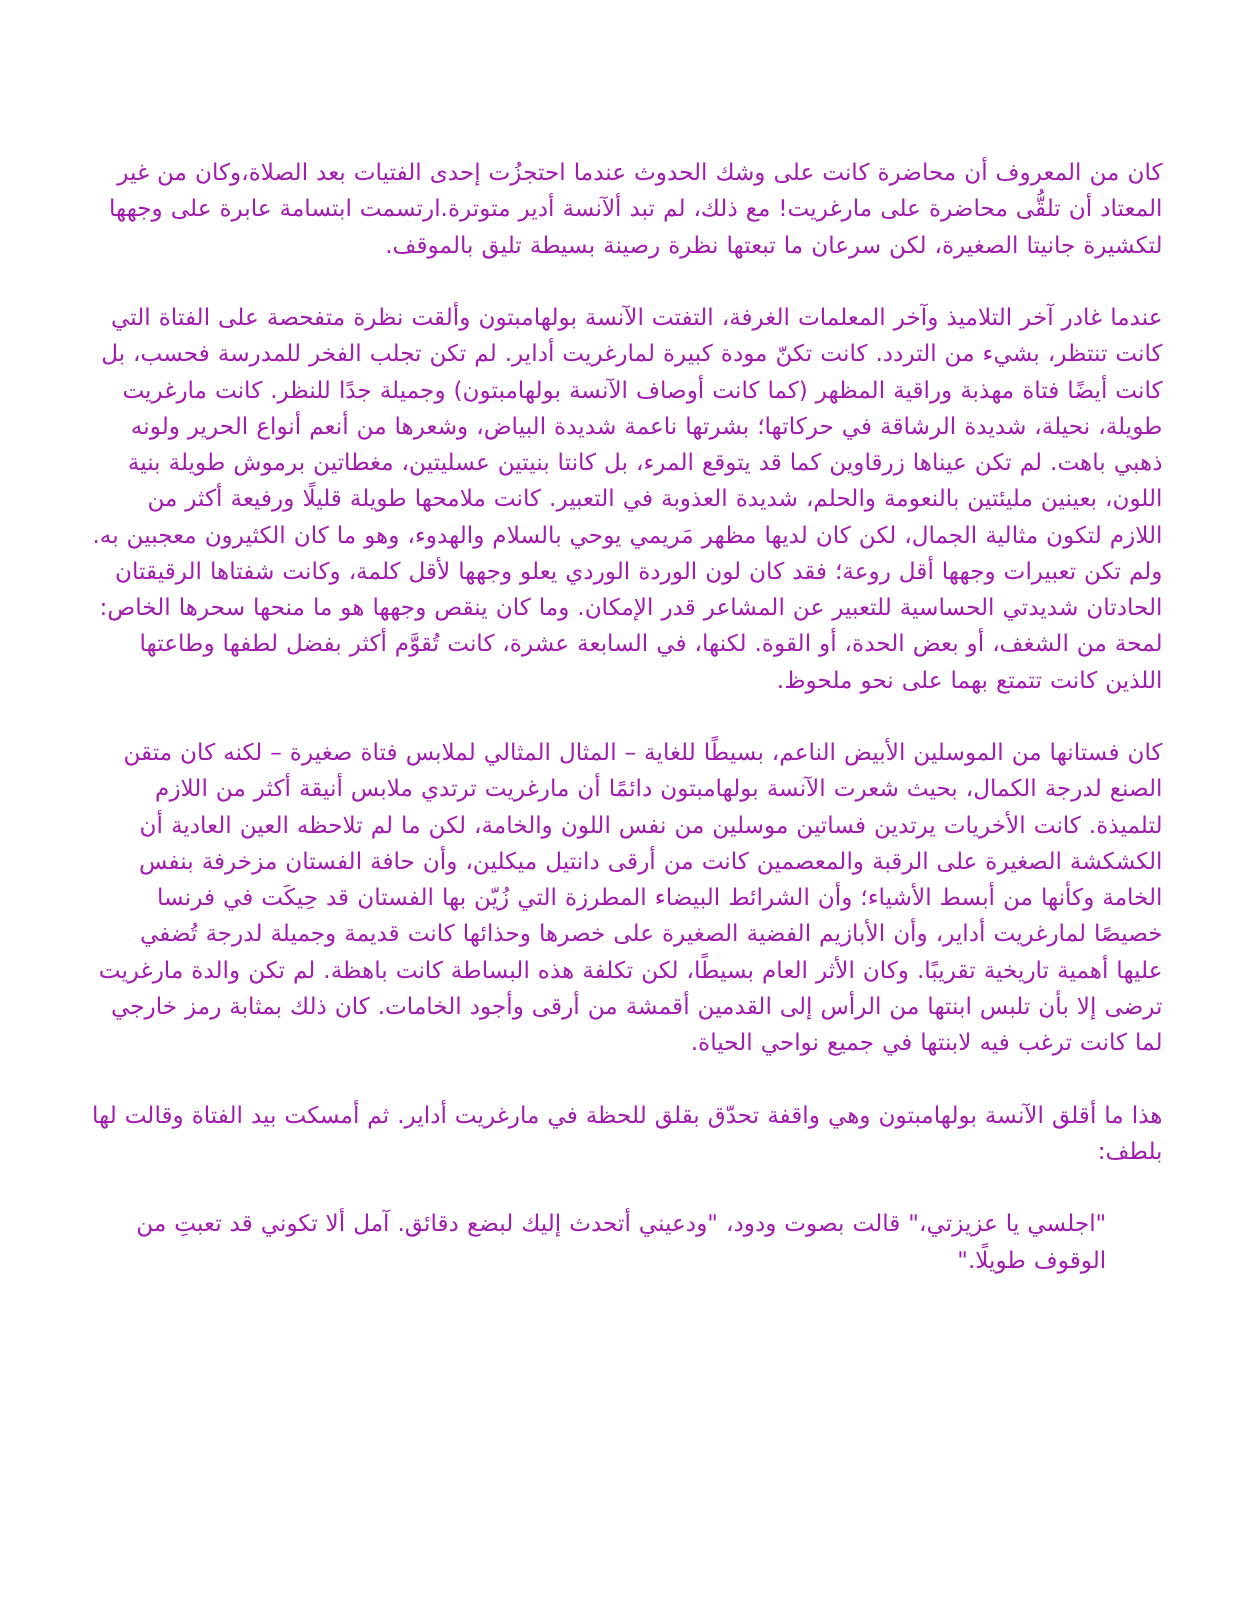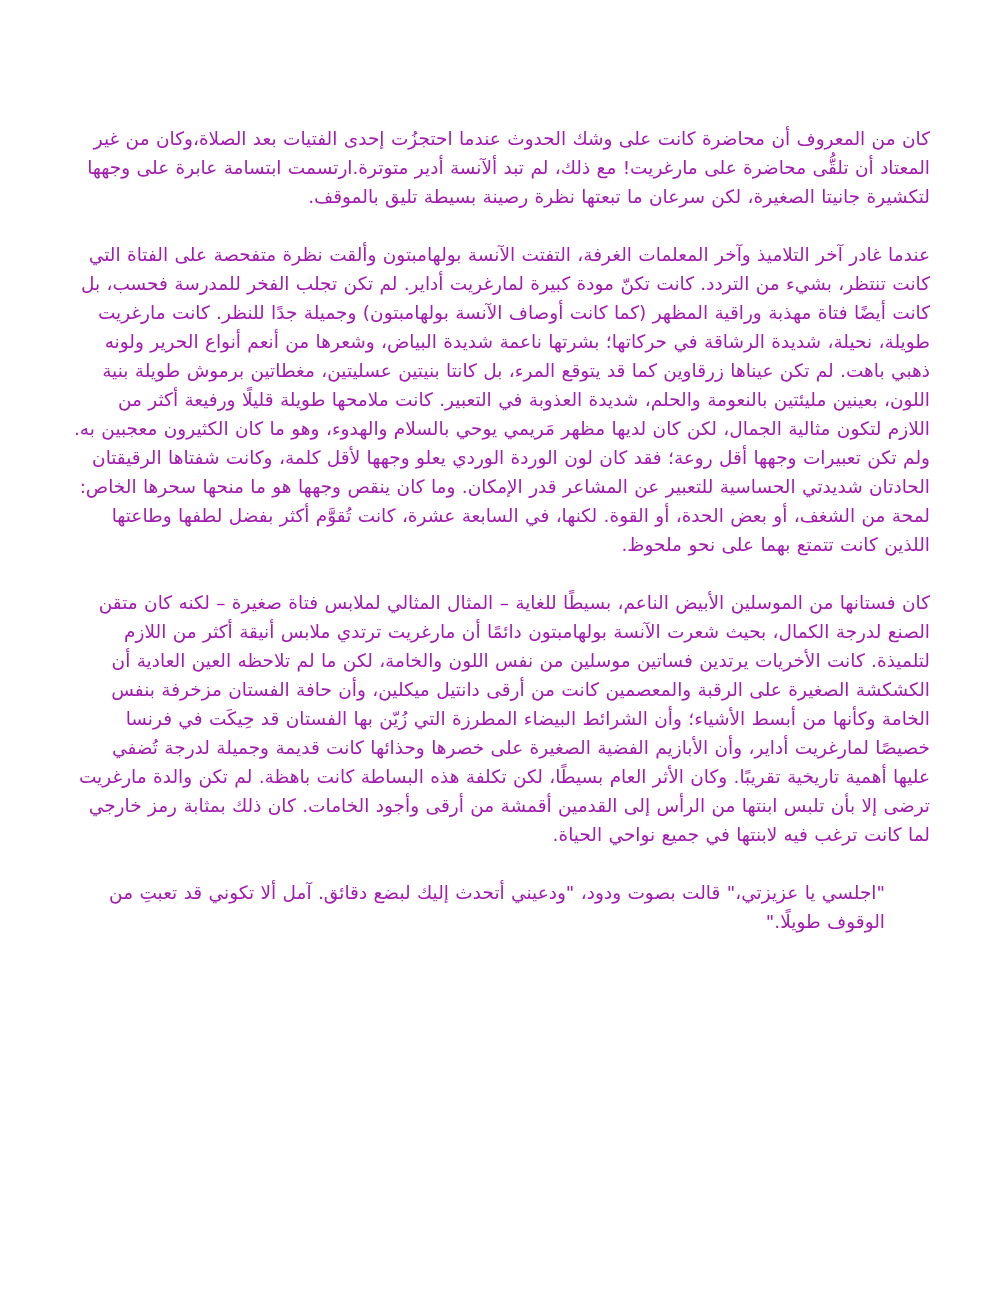--- a/index.html
+++ b/index.html
@@ -38,15 +38,16 @@
 </head>
 <body>
 
 <main class="page">
   <p class="para">كان من المعروف أن محاضرة كانت على وشك الحدوث عندما احتجزُت إحدى الفتيات بعد الصلاة،وكان من غير المعتاد أن تلقُّى محاضرة على مارغريت! مع ذلك، لم تبد ألآنسة أدير متوترة.ارتسمت ابتسامة عابرة على وجهها لتكشيرة جانيتا الصغيرة، لكن سرعان ما تبعتها نظرة رصينة بسيطة تليق بالموقف.</p>
 
   <p class="para">عندما غادر آخر التلاميذ وآخر المعلمات الغرفة، التفتت الآنسة بولهامبتون وألقت نظرة متفحصة على الفتاة التي كانت تنتظر، بشيء من التردد. كانت تكنّ مودة كبيرة لمارغريت أداير. لم تكن تجلب الفخر للمدرسة فحسب، بل كانت أيضًا فتاة مهذبة وراقية المظهر (كما كانت أوصاف الآنسة بولهامبتون) وجميلة جدًا للنظر. كانت مارغريت طويلة، نحيلة، شديدة الرشاقة في حركاتها؛ بشرتها ناعمة شديدة البياض، وشعرها من أنعم أنواع الحرير ولونه ذهبي باهت. لم تكن عيناها زرقاوين كما قد يتوقع المرء، بل كانتا بنيتين عسليتين، مغطاتين برموش طويلة بنية اللون، بعينين مليئتين بالنعومة والحلم، شديدة العذوبة في التعبير. كانت ملامحها طويلة قليلًا ورفيعة أكثر من اللازم لتكون مثالية الجمال، لكن كان لديها مظهر مَريمي يوحي بالسلام والهدوء، وهو ما كان الكثيرون معجبين به. ولم تكن تعبيرات وجهها أقل روعة؛ فقد كان لون الوردة الوردي يعلو وجهها لأقل كلمة، وكانت شفتاها الرقيقتان الحادتان شديدتي الحساسية للتعبير عن المشاعر قدر الإمكان. وما كان ينقص وجهها هو ما منحها سحرها الخاص: لمحة من الشغف، أو بعض الحدة، أو القوة. لكنها، في السابعة عشرة، كانت تُقوَّم أكثر بفضل لطفها وطاعتها اللذين كانت تتمتع بهما على نحو ملحوظ.</p>
 
   <p class="para">كان فستانها من الموسلين الأبيض الناعم، بسيطًا للغاية – المثال المثالي لملابس فتاة صغيرة – لكنه كان متقن الصنع لدرجة الكمال، بحيث شعرت الآنسة بولهامبتون دائمًا أن مارغريت ترتدي ملابس أنيقة أكثر من اللازم لتلميذة. كانت الأخريات يرتدين فساتين موسلين من نفس اللون والخامة، لكن ما لم تلاحظه العين العادية أن الكشكشة الصغيرة على الرقبة والمعصمين كانت من أرقى دانتيل ميكلين، وأن حافة الفستان مزخرفة بنفس الخامة وكأنها من أبسط الأشياء؛ وأن الشرائط البيضاء المطرزة التي زُيّن بها الفستان قد حِيكَت في فرنسا خصيصًا لمارغريت أداير، وأن الأبازيم الفضية الصغيرة على خصرها وحذائها كانت قديمة وجميلة لدرجة تُضفي عليها أهمية تاريخية تقريبًا. وكان الأثر العام بسيطًا، لكن تكلفة هذه البساطة كانت باهظة. لم تكن والدة مارغريت ترضى إلا بأن تلبس ابنتها من الرأس إلى القدمين أقمشة من أرقى وأجود الخامات. كان ذلك بمثابة رمز خارجي لما كانت ترغب فيه لابنتها في جميع نواحي الحياة.</p>
 
+  <p class="para">هذا ما أقلق الآنسة بولهامبتون وهي واقفة تحدّق بقلق للحظة في مارغريت أداير. ثم أمسكت بيد الفتاة وقالت لها بلطف:</p>
 
   <p class="para quote">"اجلسي يا عزيزتي،" قالت بصوت ودود، "ودعيني أتحدث إليك لبضع دقائق. آمل ألا تكوني قد تعبتِ من الوقوف طويلًا."</p>
 </main>
 
 </body></html>

